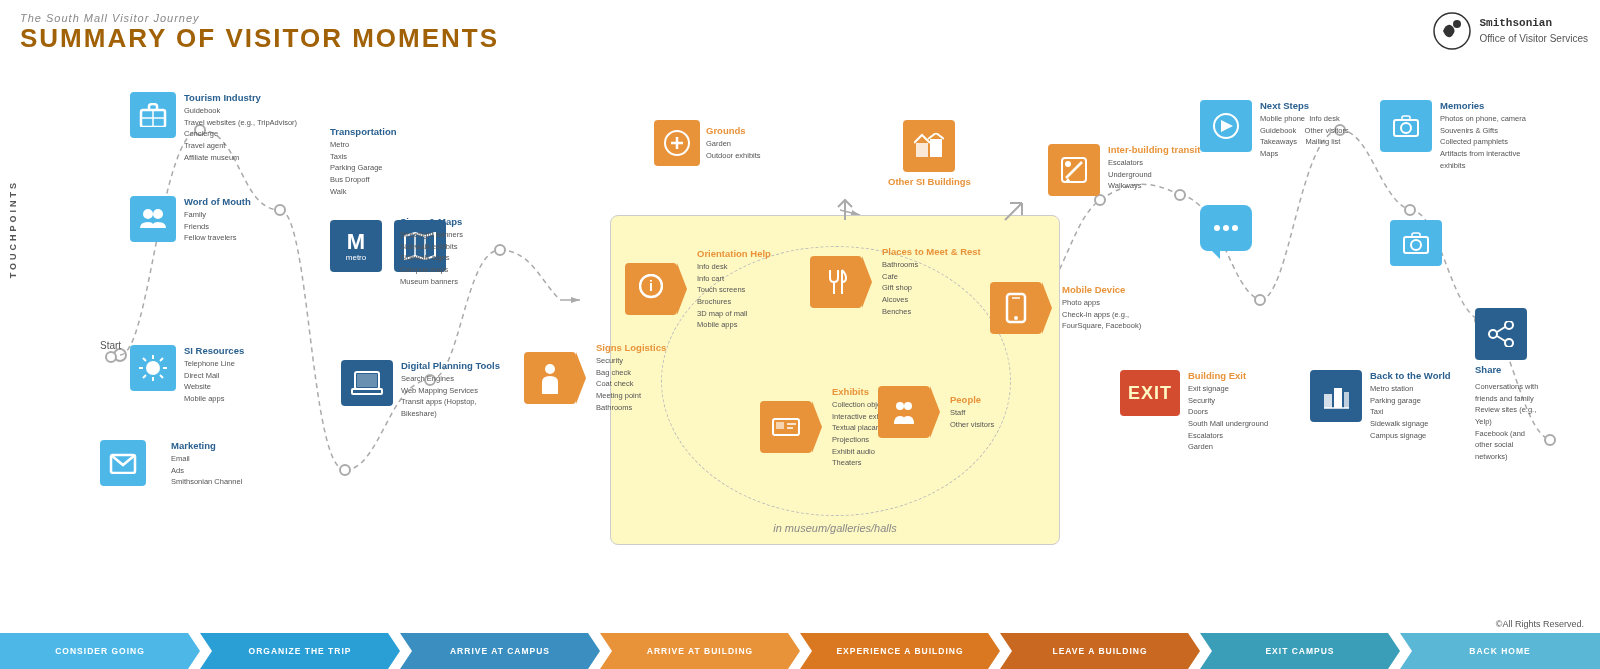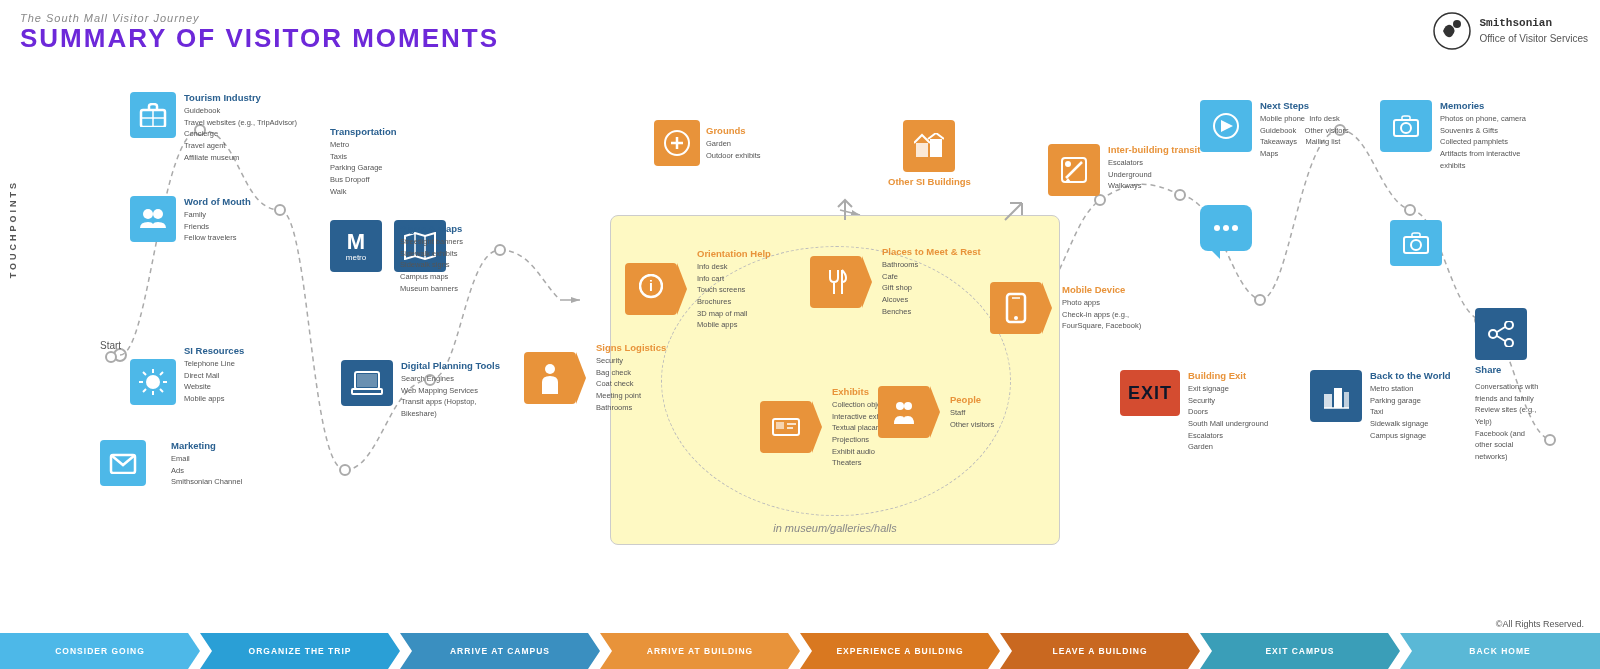--- a/index.html
+++ b/index.html
@@ -27,21 +27,21 @@
     }
     .header-subtitle {
       font-size: 11px;
       color: #888;
       letter-spacing: 1px;
       font-style: italic;
     }
     .header-title {
       font-size: 26px;
       font-weight: bold;
-      color: #6d28d9;
+      color: #a16207;
       letter-spacing: 2px;
       text-transform: uppercase;
       line-height: 1.1;
     }
 
     
     .logo-area {
       position: absolute;
       top: 12px;
       right: 12px;
@@ -268,21 +268,21 @@
         </svg>
       </div>
       <div>
         <div class="node-title">Marketing</div>
         <div class="node-list">Email<br>Ads<br>Smithsonian Channel</div>
       </div>
     </div>
   </div>
 
   <div style="position:absolute;left:130px;top:345px;">
-    <div style="display:flex;align-items:flex-end;gap:8px;">
+    <div style="display:flex;align-items:flex-start;gap:8px;">
       <div style="width:46px;height:46px;background:#4db8e8;border-radius:4px;display:flex;align-items:center;justify-content:center;flex-shrink:0;">
         <svg width="30" height="28" viewBox="0 0 30 28">
           <circle cx="15" cy="14" r="7" fill="white"></circle>
           <line x1="15" y1="1" x2="15" y2="5" stroke="white" stroke-width="2"></line>
           <line x1="15" y1="23" x2="15" y2="27" stroke="white" stroke-width="2"></line>
           <line x1="1" y1="14" x2="5" y2="14" stroke="white" stroke-width="2"></line>
           <line x1="25" y1="14" x2="29" y2="14" stroke="white" stroke-width="2"></line>
           <line x1="5" y1="4" x2="8" y2="7" stroke="white" stroke-width="2"></line>
           <line x1="22" y1="21" x2="25" y2="24" stroke="white" stroke-width="2"></line>
           <line x1="25" y1="4" x2="22" y2="7" stroke="white" stroke-width="2"></line>
@@ -310,21 +310,21 @@
 
     <div style="width:52px;height:52px;background:#2a6090;border-radius:4px;display:flex;align-items:center;justify-content:center;">
       <svg width="34" height="28" viewBox="0 0 34 28">
         <path d="M2 4 L12 1 L22 4 L32 1 L32 24 L22 27 L12 24 L2 27 Z" fill="none" stroke="white" stroke-width="2"></path>
         <line x1="12" y1="1" x2="12" y2="24" stroke="white" stroke-width="1.5"></line>
         <line x1="22" y1="4" x2="22" y2="27" stroke="white" stroke-width="1.5"></line>
       </svg>
     </div>
   </div>
 
-  <div style="position:absolute;left:400px;top:216px;margin-top:7px;">
+  <div style="position:absolute;left:400px;top:216px;">
     <div class="node-title">Signs &amp; Maps</div>
     <div class="node-list">Streetlight banners<br>Sidewalk exhibits<br>Sidewalk signs<br>Campus maps<br>Museum banners</div>
   </div>
 
   <div style="position:absolute;left:308px;top:360px;">
     <div style="display:flex;align-items:flex-start;gap:8px;padding-left:33px;">
       <div style="width:52px;height:46px;background:#2a6090;border-radius:4px;display:flex;align-items:center;justify-content:center;flex-shrink:0;">
         <svg width="32" height="26" viewBox="0 0 32 26">
           <rect x="4" y="2" width="24" height="17" rx="2" fill="none" stroke="white" stroke-width="2"></rect>
           <rect x="1" y="19" width="30" height="5" rx="1" fill="none" stroke="white" stroke-width="2"></rect>
@@ -485,21 +485,21 @@
       <div>
         <div class="node-title orange">Inter-building transit</div>
         <div class="node-list">Escalators<br>Underground<br>Walkways</div>
       </div>
     </div>
   </div>
 
   <div style="position:absolute;left:1120px;top:370px;">
     <div style="display:flex;align-items:flex-start;gap:8px;">
       <div style="width:60px;height:46px;background:#d44c30;border-radius:4px;display:flex;align-items:center;justify-content:center;flex-shrink:0;">
-        <span style="font-size:18px;font-weight:bold;color:#0f172a;letter-spacing:1px;">EXIT</span>
+        <span style="font-size:18px;font-weight:bold;color:#fef9c3;letter-spacing:1px;">EXIT</span>
       </div>
       <div>
         <div class="node-title orange">Building Exit</div>
         <div class="node-list">Exit signage<br>Security<br>Doors<br>South Mall underground<br>Escalators<br>Garden</div>
       </div>
     </div>
   </div>
 
   <div style="position:absolute;left:1200px;top:100px;">
     <div style="display:flex;align-items:flex-start;gap:8px;">

